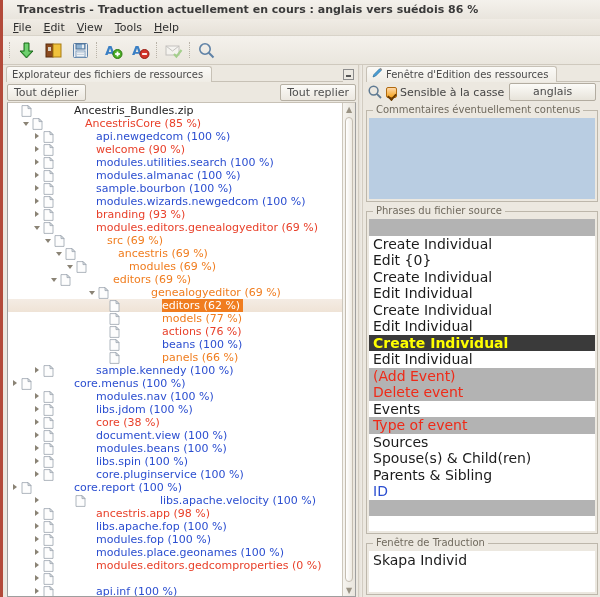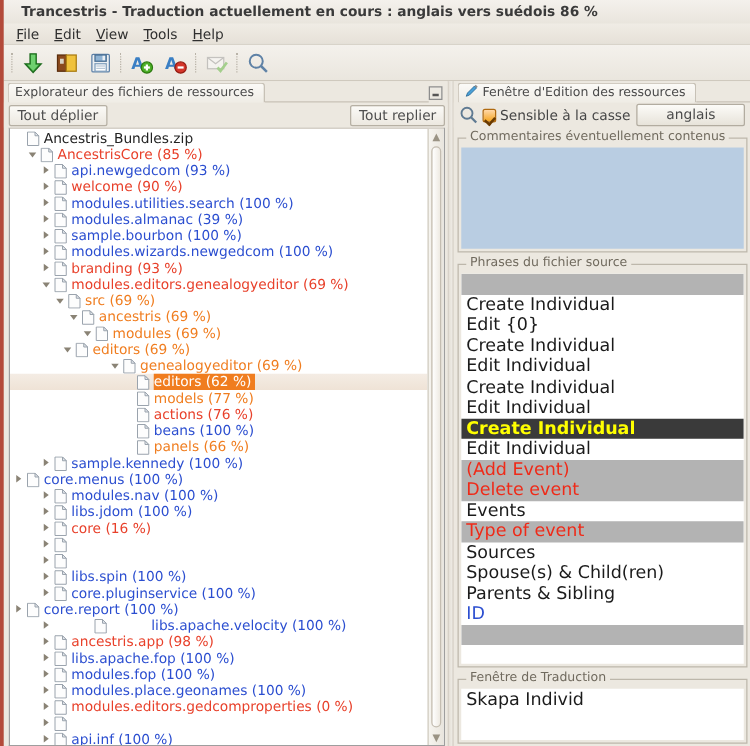--- a/index.html
+++ b/index.html
@@ -213,21 +213,21 @@
     border-left: 3.5px solid transparent;
     border-right: 3.5px solid transparent;
   }
   .ticon {
     width: 11px; height: 12px;
     flex: 0 0 11px;
     margin-right: 3px;
     position: relative;
   }
   .ticon svg { display: block; }
-  .tlabel { padding-right: 3px; }
+  .tlabel { padding-right: 3px; margin-left: 39px; }
   .tlabel.hl {
     background: #f07d1f;
     color: #ffffff !important;
   }
   .c-blue { color: #2b4ed0; }
   .c-red  { color: #e8402a; }
   .c-orange { color: #f07d1f; }
   .c-black { color: #222; }
 
   
@@ -463,21 +463,21 @@
               <span class="tlabel c-red">AncestrisCore (85 %)</span>
             </div>
             <div class="trow" style="padding-left: 24px;">
               <span class="tarrow closed"></span>
               <span class="ticon">
                 <svg width="11" height="12" viewBox="0 0 11 12">
                   <path d="M1 .6h6l3 3v7.8H1z" fill="#fdfdfd" stroke="#9aa3ad" stroke-width=".8"></path>
                   <path d="M7 .6l3 3H7z" fill="#e3e7ec" stroke="#9aa3ad" stroke-width=".8"></path>
                 </svg>
               </span>
-              <span class="tlabel c-blue">api.newgedcom (93 %)</span>
+              <span class="tlabel c-blue">api.newgedcom (100 %)</span>
             </div>
             <div class="trow" style="padding-left: 24px;">
               <span class="tarrow closed"></span>
               <span class="ticon">
                 <svg width="11" height="12" viewBox="0 0 11 12">
                   <path d="M1 .6h6l3 3v7.8H1z" fill="#fdfdfd" stroke="#9aa3ad" stroke-width=".8"></path>
                   <path d="M7 .6l3 3H7z" fill="#e3e7ec" stroke="#9aa3ad" stroke-width=".8"></path>
                 </svg>
               </span>
               <span class="tlabel c-red">welcome (90 %)</span>
@@ -493,21 +493,21 @@
               <span class="tlabel c-blue">modules.utilities.search (100 %)</span>
             </div>
             <div class="trow" style="padding-left: 24px;">
               <span class="tarrow closed"></span>
               <span class="ticon">
                 <svg width="11" height="12" viewBox="0 0 11 12">
                   <path d="M1 .6h6l3 3v7.8H1z" fill="#fdfdfd" stroke="#9aa3ad" stroke-width=".8"></path>
                   <path d="M7 .6l3 3H7z" fill="#e3e7ec" stroke="#9aa3ad" stroke-width=".8"></path>
                 </svg>
               </span>
-              <span class="tlabel c-blue">modules.almanac (39 %)</span>
+              <span class="tlabel c-blue">modules.almanac (100 %)</span>
             </div>
             <div class="trow" style="padding-left: 24px;">
               <span class="tarrow closed"></span>
               <span class="ticon">
                 <svg width="11" height="12" viewBox="0 0 11 12">
                   <path d="M1 .6h6l3 3v7.8H1z" fill="#fdfdfd" stroke="#9aa3ad" stroke-width=".8"></path>
                   <path d="M7 .6l3 3H7z" fill="#e3e7ec" stroke="#9aa3ad" stroke-width=".8"></path>
                 </svg>
               </span>
               <span class="tlabel c-blue">sample.bourbon (100 %)</span>
@@ -683,39 +683,41 @@
               <span class="tlabel c-blue">libs.jdom (100 %)</span>
             </div>
             <div class="trow" style="padding-left: 24px;">
               <span class="tarrow closed"></span>
               <span class="ticon">
                 <svg width="11" height="12" viewBox="0 0 11 12">
                   <path d="M1 .6h6l3 3v7.8H1z" fill="#fdfdfd" stroke="#9aa3ad" stroke-width=".8"></path>
                   <path d="M7 .6l3 3H7z" fill="#e3e7ec" stroke="#9aa3ad" stroke-width=".8"></path>
                 </svg>
               </span>
-              <span class="tlabel c-red">core (16 %)</span>
-            </div>
-            <div class="trow" style="padding-left: 24px;">
-              <span class="tarrow closed"></span>
-              <span class="ticon">
-                <svg width="11" height="12" viewBox="0 0 11 12">
-                  <path d="M1 .6h6l3 3v7.8H1z" fill="#fdfdfd" stroke="#9aa3ad" stroke-width=".8"></path>
-                  <path d="M7 .6l3 3H7z" fill="#e3e7ec" stroke="#9aa3ad" stroke-width=".8"></path>
-                </svg>
-              </span>
-            </div>
-            <div class="trow" style="padding-left: 24px;">
-              <span class="tarrow closed"></span>
-              <span class="ticon">
-                <svg width="11" height="12" viewBox="0 0 11 12">
-                  <path d="M1 .6h6l3 3v7.8H1z" fill="#fdfdfd" stroke="#9aa3ad" stroke-width=".8"></path>
-                  <path d="M7 .6l3 3H7z" fill="#e3e7ec" stroke="#9aa3ad" stroke-width=".8"></path>
-                </svg>
-              </span>
+              <span class="tlabel c-red">core (38 %)</span>
+            </div>
+            <div class="trow" style="padding-left: 24px;">
+              <span class="tarrow closed"></span>
+              <span class="ticon">
+                <svg width="11" height="12" viewBox="0 0 11 12">
+                  <path d="M1 .6h6l3 3v7.8H1z" fill="#fdfdfd" stroke="#9aa3ad" stroke-width=".8"></path>
+                  <path d="M7 .6l3 3H7z" fill="#e3e7ec" stroke="#9aa3ad" stroke-width=".8"></path>
+                </svg>
+              </span>
+              <span class="tlabel c-blue">document.view (100 %)</span>
+            </div>
+            <div class="trow" style="padding-left: 24px;">
+              <span class="tarrow closed"></span>
+              <span class="ticon">
+                <svg width="11" height="12" viewBox="0 0 11 12">
+                  <path d="M1 .6h6l3 3v7.8H1z" fill="#fdfdfd" stroke="#9aa3ad" stroke-width=".8"></path>
+                  <path d="M7 .6l3 3H7z" fill="#e3e7ec" stroke="#9aa3ad" stroke-width=".8"></path>
+                </svg>
+              </span>
+              <span class="tlabel c-blue">modules.beans (100 %)</span>
             </div>
             <div class="trow" style="padding-left: 24px;">
               <span class="tarrow closed"></span>
               <span class="ticon">
                 <svg width="11" height="12" viewBox="0 0 11 12">
                   <path d="M1 .6h6l3 3v7.8H1z" fill="#fdfdfd" stroke="#9aa3ad" stroke-width=".8"></path>
                   <path d="M7 .6l3 3H7z" fill="#e3e7ec" stroke="#9aa3ad" stroke-width=".8"></path>
                 </svg>
               </span>
               <span class="tlabel c-blue">libs.spin (100 %)</span>

